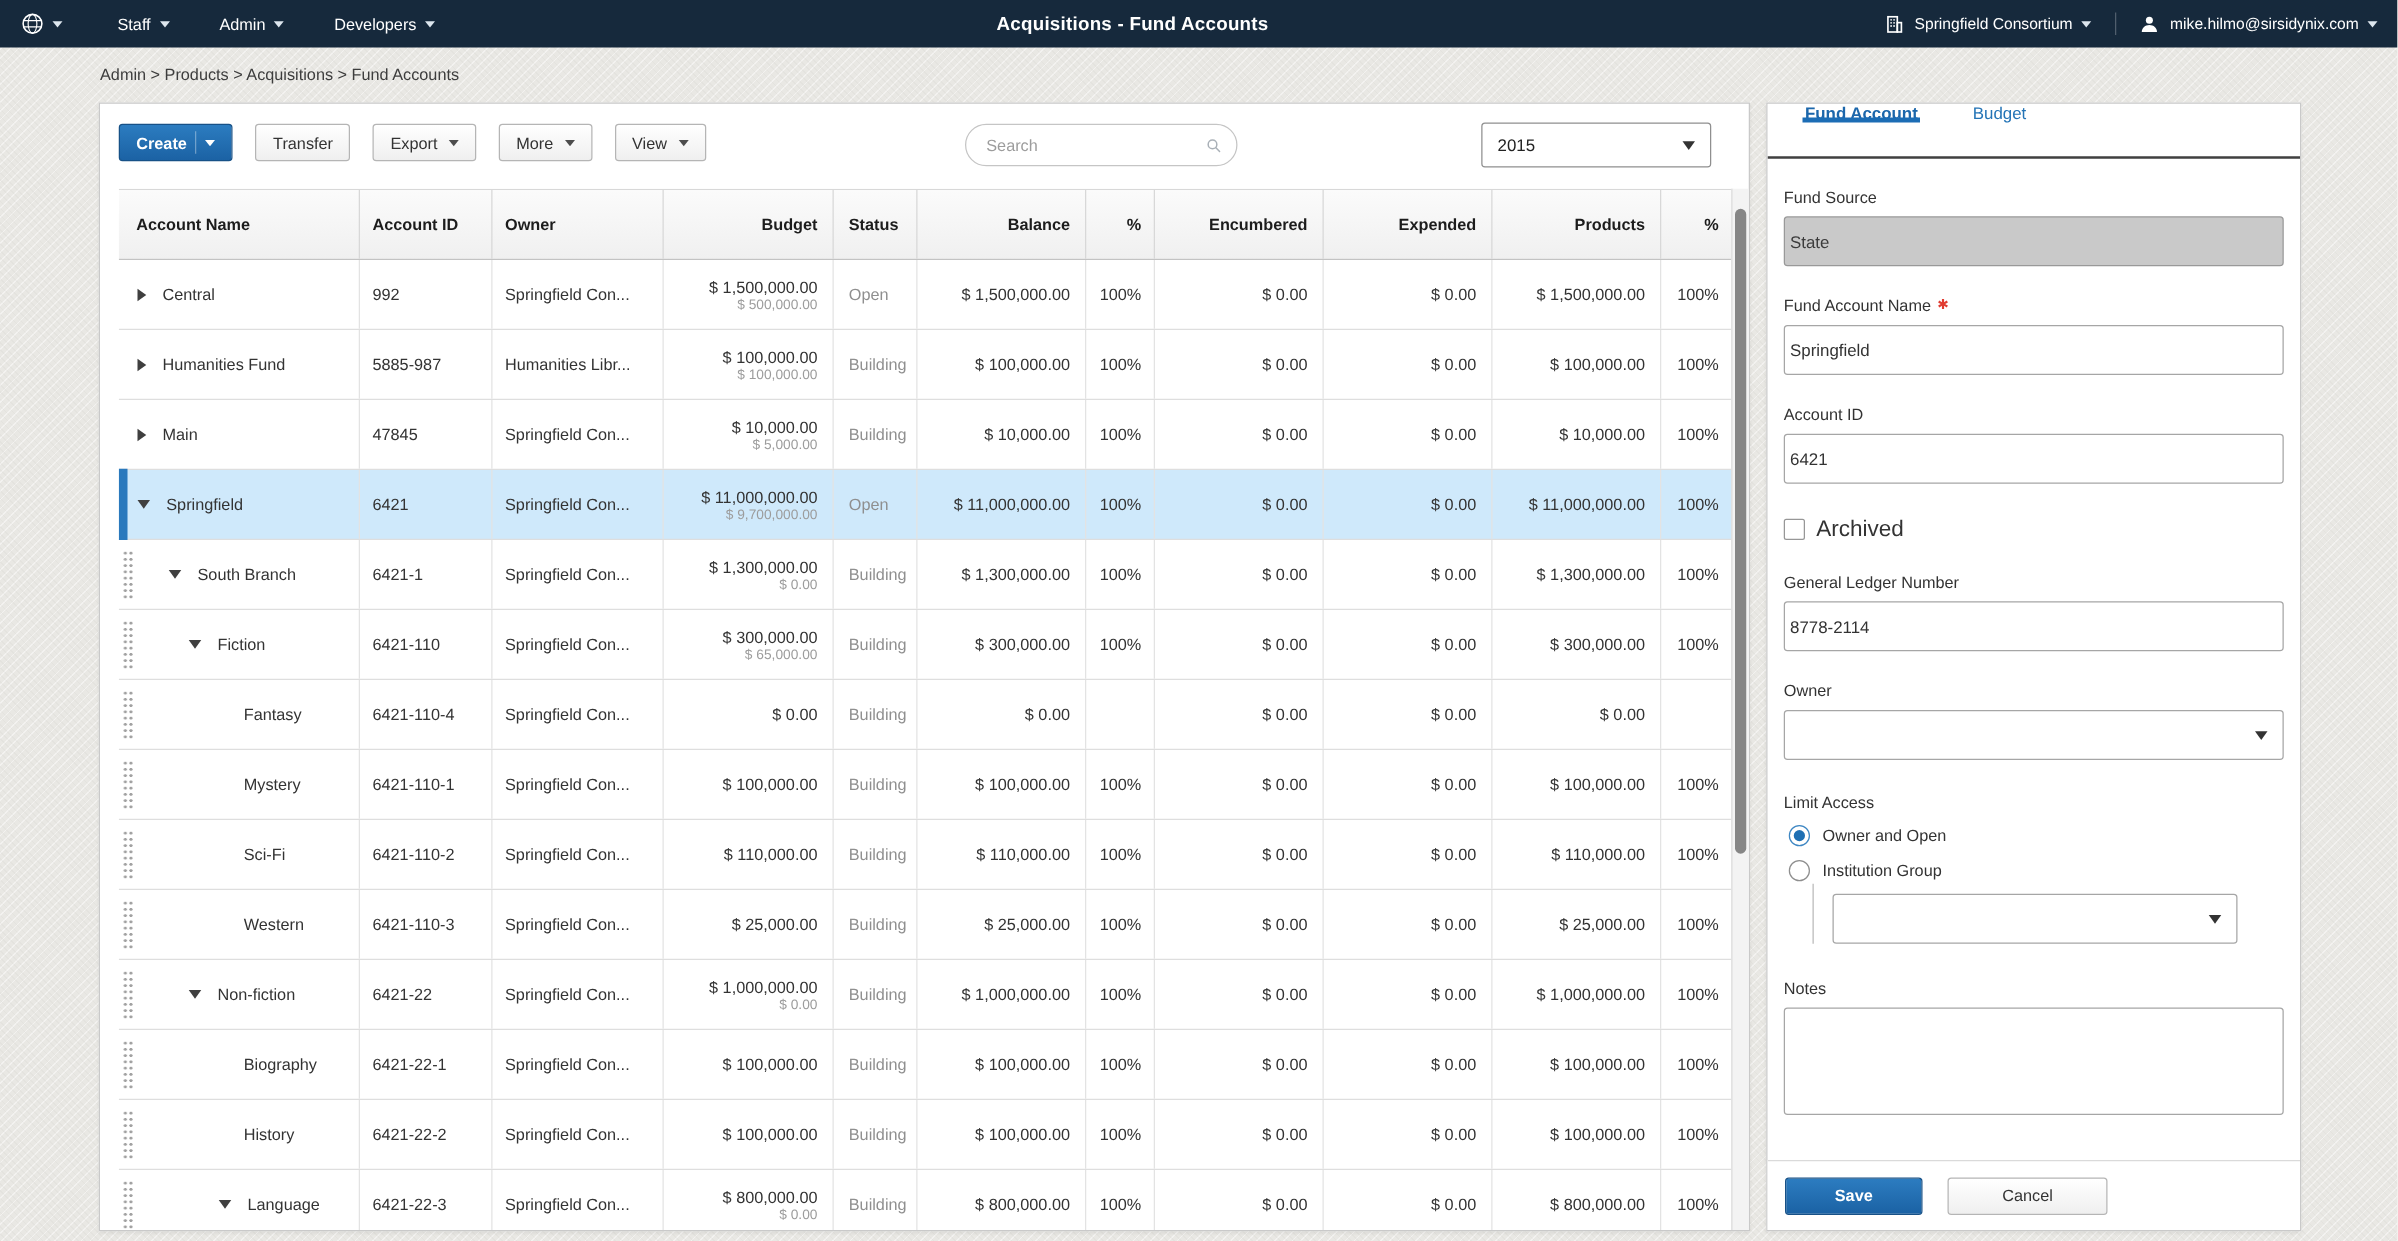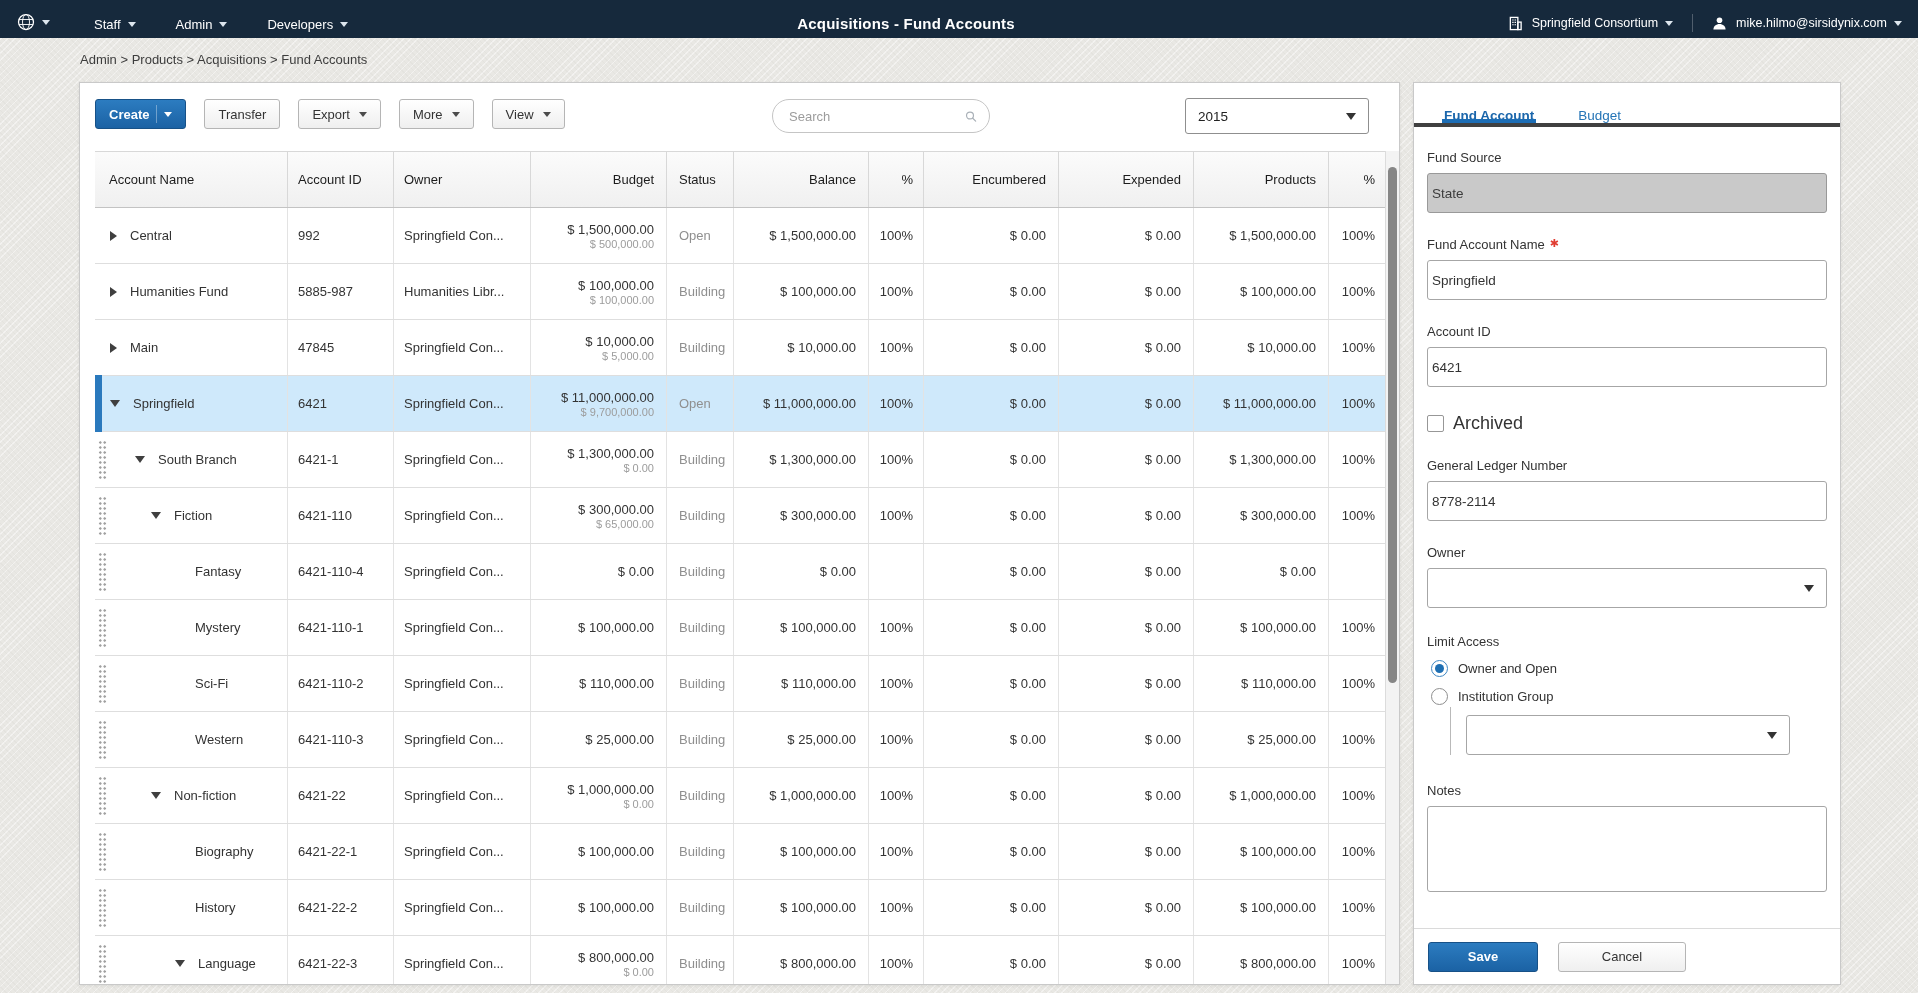--- a/index.html
+++ b/index.html
@@ -4,21 +4,21 @@
 <style>
   *{margin:0;padding:0;box-sizing:border-box}
   html,body{width:1918px;height:993px;overflow:hidden}
   body{font-family:"Liberation Sans",sans-serif;background:#e9e8e4;position:relative}
   .page{position:absolute;inset:0;background:#e9e8e4}
   .page::before{content:"";position:absolute;inset:0;pointer-events:none;
     background-image:repeating-linear-gradient(45deg,rgba(110,110,100,.04) 0 1px,transparent 1px 4px),
                      repeating-linear-gradient(-45deg,rgba(255,255,255,.45) 0 1px,transparent 1px 5px)}
   
   .topbar{position:absolute;top:0;left:0;right:0;height:38px;background:#16293c;color:#fff;
-    display:flex;align-items:flex-end;padding:6px 16px;z-index:4}
+    display:flex;align-items:center;padding:16px 16px;z-index:4}
   .globe-group{display:flex;align-items:center;gap:6px;margin-right:44px;cursor:pointer}
   .tnav{display:flex;align-items:center;gap:7px;margin-right:40px;font-size:13px;cursor:pointer}
   .cw{width:0;height:0;border-left:4px solid transparent;border-right:4px solid transparent;border-top:5px solid #dde6ee}
   .tb-title{position:absolute;left:906px;transform:translateX(-50%);font-size:15px;font-weight:bold;letter-spacing:.2px;white-space:nowrap}
   .tright{margin-left:auto;display:flex;align-items:center;gap:9px;font-size:12.5px}
   .tdiv{width:1px;height:18px;background:rgba(255,255,255,.25);margin:0 10px}
   
   .breadcrumb{position:absolute;top:38px;left:0;right:0;height:44px;line-height:44px;padding-left:80px;
     font-size:13px;color:#3d3d3d;z-index:1;cursor:pointer}
   
@@ -39,21 +39,21 @@
   .searchbox{position:absolute;left:692px;top:16px;width:218px;height:34px;border:1px solid #c5c5c5;border-radius:17px;
     background:#fff;display:flex;align-items:center;padding:0 12px 0 16px}
   .searchbox input{border:none;outline:none;flex:1;font-size:13px;color:#333;font-family:inherit;background:transparent}
   .searchbox input::placeholder{color:#9c9c9c}
   .year-select{position:absolute;left:1105px;top:15px;width:184px;height:36px;border:1px solid #8f8f8f;border-radius:3px;
     background:#fff;display:flex;align-items:center;padding:0 12px;font-size:13.5px;color:#222;cursor:pointer}
   .year-select .caret{margin-left:auto;border-left-width:5px;border-right-width:5px;border-top-width:7px;border-top-color:#333}
   
   .grid{position:absolute;left:15px;top:68px;width:1292px;bottom:0;overflow:hidden;font-size:13px;color:#333}
   .ghead{display:flex;height:57px;background:linear-gradient(#fbfbfb,#f0f0f0);border-top:1px solid #d8d8d8;
-    border-bottom:1px solid #c3c3c3;font-weight:normal;color:#1c1c1c}
+    border-bottom:1px solid #c3c3c3;font-weight:bold;color:#1c1c1c}
   .gc{flex:none;display:flex;align-items:center;border-right:1px solid #e3e3e3;height:100%;overflow:hidden}
   .ghead .gc{border-right-color:#d8d8d8;cursor:pointer}
   .grow{display:flex;height:56px;border-bottom:1px solid #dedede;position:relative;background:#fff;cursor:pointer}
   .grow.sel{background:#cfe9fb}
   .accent{position:absolute;left:0;top:-1px;bottom:-1px;width:7px;background:#2a79bd}
   .c0{width:193px}.c1{width:106px}.c2{width:137px}.c3{width:136px}.c4{width:67px}.c5{width:135px}
   .c6{width:55px}.c7{width:135px}.c8{width:135px}.c9{width:135px}.c10{width:58px;border-right:none!important}
   .al{justify-content:flex-start}
   .ar{justify-content:flex-end;text-align:right;padding-right:12px}
   .pl10{padding-left:10px}.pl12{padding-left:12px}.pr10{padding-right:10px!important}
@@ -67,21 +67,21 @@
     background-image:radial-gradient(circle,#a0a0a0 1.1px,transparent 1.4px);background-size:4.5px 5px}
   .ind{flex:none;display:inline-block;height:1px}
   .arr{flex:none;margin-right:13px}
   .arr.r{width:0;height:0;border-top:5px solid transparent;border-bottom:5px solid transparent;border-left:7px solid #3f3f3f;cursor:pointer}
   .arr.d{width:0;height:0;border-left:5px solid transparent;border-right:5px solid transparent;border-top:7px solid #3f3f3f;cursor:pointer}
   .arr.n{width:7px;height:1px}
   .nm{color:#333}
   .vscroll{position:absolute;top:68px;right:0;width:14px;bottom:0;background:#f3f3f3;border-left:1px solid #dcdcdc;cursor:pointer}
   .vthumb{position:absolute;left:2px;right:2px;top:16px;height:62%;background:#868686;border-radius:5px;cursor:grab}
   
-  .tabs{height:44px;border-bottom:4px solid #404040;padding-left:28px;display:flex;align-items:flex-end;gap:40px}
+  .tabs{height:44px;border-bottom:2px solid #404040;padding-left:28px;display:flex;align-items:flex-start;gap:40px}
   .tab{display:flex;align-items:center;font-size:13.5px;color:#2474b6;cursor:pointer;padding:0 2px;position:relative}
   .tab.active{font-weight:bold;color:#1b66ab}
   .tab.active::after{content:"";position:absolute;left:0;right:0;bottom:0;height:4px;background:#1c6db5}
   .pbody{padding:0 13px;position:relative}
   .flabel{font-size:13px;color:#333;margin-bottom:8px}
   .fg{margin-top:24px}
   .fg.first{margin-top:23px}
   .finput{width:100%;height:40px;border:1px solid #a6a6a6;border-radius:3px;padding:0 4px;font-size:13.5px;color:#333;
     font-family:inherit;background:#fff;outline:none}
   .finput.disabled{background:#c9c9c9;border-color:#999;color:#3c3c3c}

